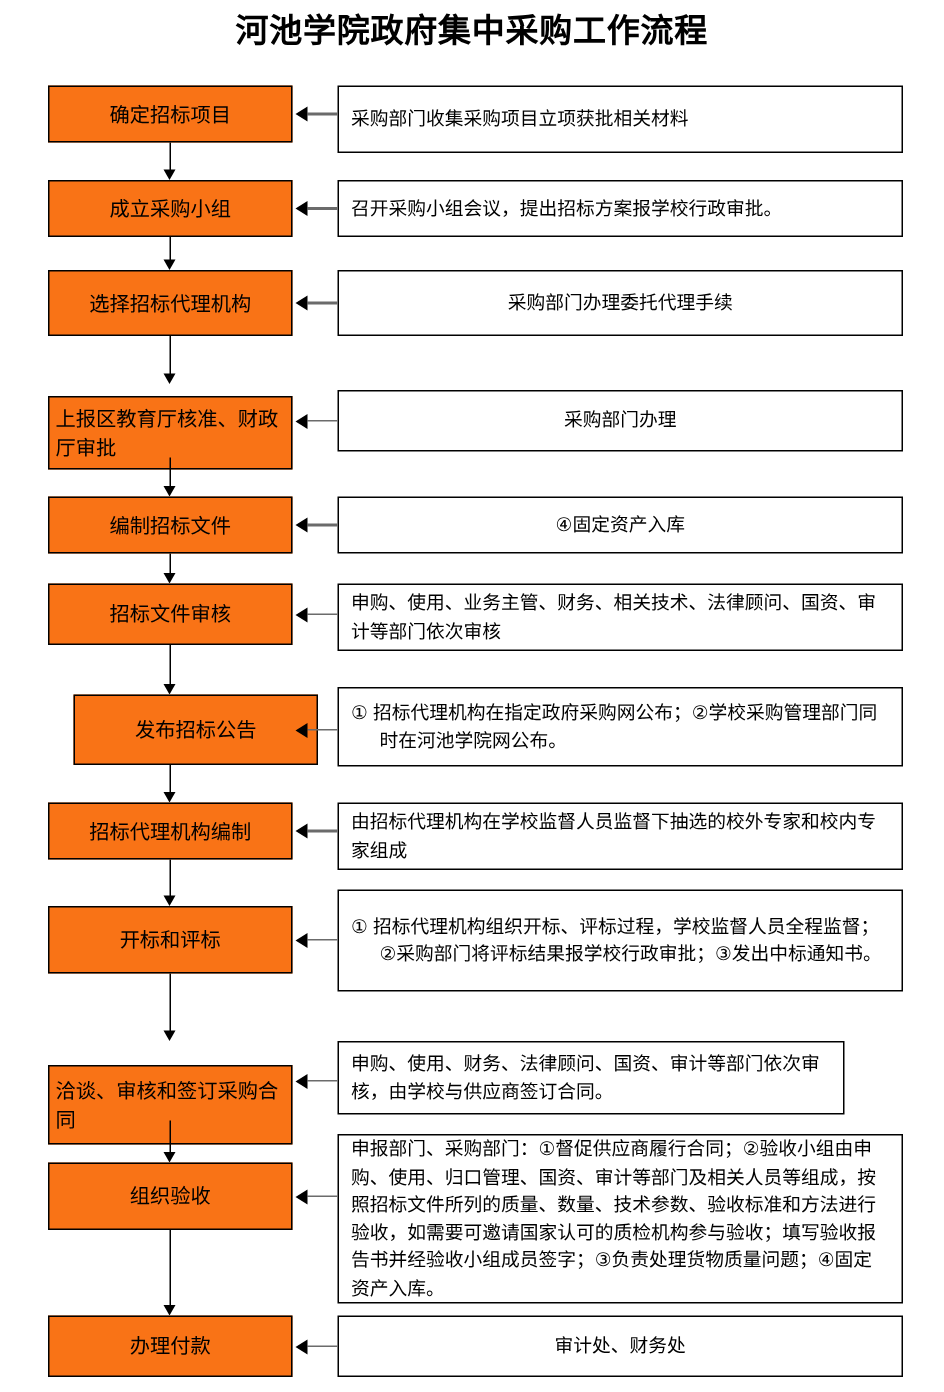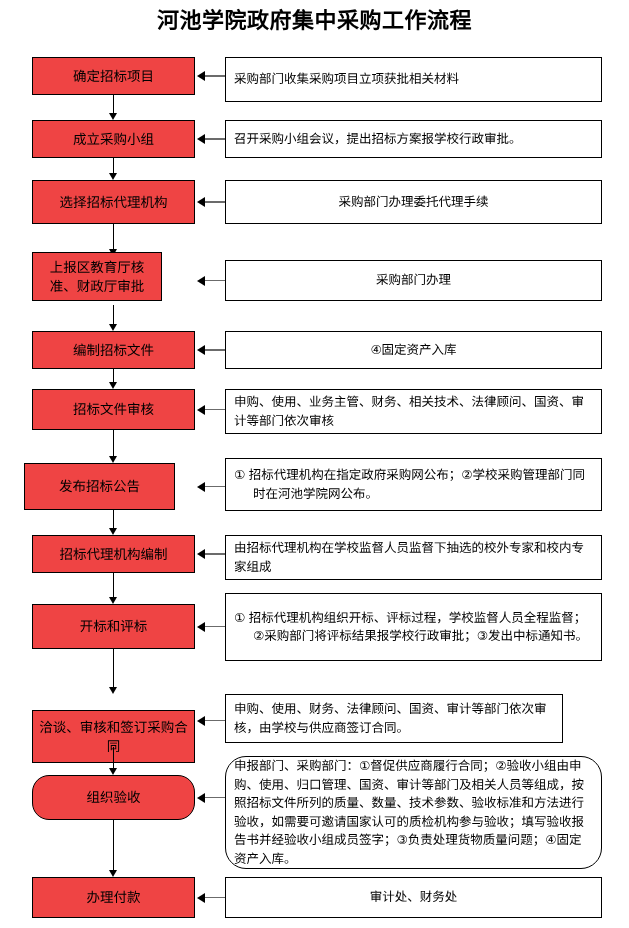--- a/index.html
+++ b/index.html
@@ -34,25 +34,24 @@
     letter-spacing: 0.5px;
     line-height: 30px;
     white-space: nowrap;
   }
 
   
   .node {
     position: absolute;
     box-sizing: border-box;
     border: 1.4px solid #000000;
-    background: #ef4444;
+    background: #f97316;
     display: flex;
     align-items: center;
     justify-content: center;
-    text-align: center;
     font-size: 13.5px;
     line-height: 19px;
     padding: 3px 4px;
   }
   .desc {
     position: absolute;
     box-sizing: border-box;
     border: 1.4px solid #000000;
     background: #ffffff;
     display: flex;
@@ -136,21 +135,21 @@
       <div class="node" style="left: 32px; top: 180px; width: 163px; height: 44px;">
         <span>选择招标代理机构</span>
       </div>
       <div class="desc center" style="left: 225px; top: 180px; width: 377px; height: 44px;">
         <span class="txt">采购部门办理委托代理手续</span>
       </div>
       <div class="hline" style="left: 205px; top: 201.3px; width: 20px;"></div>
       <div class="hhead" style="left: 197px; top: 197px;"></div>
       <div class="vline" style="left: 112.8px; top: 224px; height: 26px;"></div>
       <div class="vhead" style="left: 109px; top: 249px;"></div>
-      <div class="node" style="left: 32px; top: 252px; width: 130px; height: 49px;">
+      <div class="node" style="left: 32px; top: 264px; width: 163px; height: 49px;">
         <span>上报区教育厅核准、财政厅审批</span>
       </div>
       <div class="desc center" style="left: 225px; top: 260px; width: 377px; height: 41px;">
         <span class="txt">采购部门办理</span>
       </div>
       <div class="hline" style="left: 205px; top: 279.8px; width: 20px;"></div>
       <div class="hhead" style="left: 197px; top: 275.5px;"></div>
       <div class="vline" style="left: 112.8px; top: 305px; height: 20px;"></div>
       <div class="vhead" style="left: 109px; top: 324px;"></div>
       <div class="node" style="left: 32px; top: 331px; width: 163px; height: 38px;">
@@ -166,21 +165,21 @@
       <div class="node" style="left: 32px; top: 389px; width: 163px; height: 41px;">
         <span>招标文件审核</span>
       </div>
       <div class="desc left" style="left: 225px; top: 389px; width: 377px; height: 45px;">
         <span class="txt">申购、使用、业务主管、财务、相关技术、法律顾问、国资、审计等部门依次审核</span>
       </div>
       <div class="hline" style="left: 205px; top: 408.8px; width: 20px;"></div>
       <div class="hhead" style="left: 197px; top: 404.5px;"></div>
       <div class="vline" style="left: 112.8px; top: 430px; height: 27px;"></div>
       <div class="vhead" style="left: 109px; top: 456px;"></div>
-      <div class="node" style="left: 24px; top: 463px; width: 151px; height: 47px;">
+      <div class="node" style="left: 49px; top: 463px; width: 163px; height: 47px;">
         <span>发布招标公告</span>
       </div>
       <div class="desc left" style="left: 225px; top: 458px; width: 377px; height: 53px;">
         <span class="txt hang">① 招标代理机构在指定政府采购网公布；②学校采购管理部门同时在河池学院网公布。</span>
       </div>
       <div class="hline" style="left: 205px; top: 485.8px; width: 20px;"></div>
       <div class="hhead" style="left: 197px; top: 481.5px;"></div>
       <div class="vline" style="left: 112.8px; top: 510px; height: 19px;"></div>
       <div class="vhead" style="left: 109px; top: 528px;"></div>
       <div class="node" style="left: 32px; top: 535px; width: 163px; height: 38px;">
@@ -206,24 +205,24 @@
       <div class="node" style="left: 32px; top: 694px; width: 163px; height: 53px; margin-top: 16px;">
         <span>洽谈、审核和签订采购合同</span>
       </div>
       <div class="desc left" style="left: 225px; top: 694px; width: 338px; height: 49px;">
         <span class="txt">申购、使用、财务、法律顾问、国资、审计等部门依次审核，由学校与供应商签订合同。</span>
       </div>
       <div class="hline" style="left: 205px; top: 719.8px; width: 20px;"></div>
       <div class="hhead" style="left: 197px; top: 715.5px;"></div>
       <div class="vline" style="left: 112.8px; top: 747px; height: 22px;"></div>
       <div class="vhead" style="left: 109px; top: 768px;"></div>
-      <div class="node" style="left: 32px; top: 775px; width: 163px; height: 45px; border-radius: 17px;">
+      <div class="node" style="left: 32px; top: 775px; width: 163px; height: 45px;">
         <span>组织验收</span>
       </div>
-      <div class="desc left" style="left: 225px; top: 756px; width: 377px; height: 113px; border-radius: 21px;">
+      <div class="desc left" style="left: 225px; top: 756px; width: 377px; height: 113px;">
         <span class="txt">申报部门、采购部门：①督促供应商履行合同；②验收小组由申购、使用、归口管理、国资、审计等部门及相关人员等组成，按照招标文件所列的质量、数量、技术参数、验收标准和方法进行验收，如需要可邀请国家认可的质检机构参与验收；填写验收报告书并经验收小组成员签字；③负责处理货物质量问题；④固定资产入库。</span>
       </div>
       <div class="hline" style="left: 205px; top: 796.8px; width: 20px;"></div>
       <div class="hhead" style="left: 197px; top: 792.5px;"></div>
       <div class="vline" style="left: 112.8px; top: 820px; height: 51px;"></div>
       <div class="vhead" style="left: 109px; top: 870px;"></div>
       <div class="node" style="left: 32px; top: 877px; width: 163px; height: 41px;">
         <span>办理付款</span>
       </div>
       <div class="desc center" style="left: 225px; top: 877px; width: 377px; height: 41px;">

